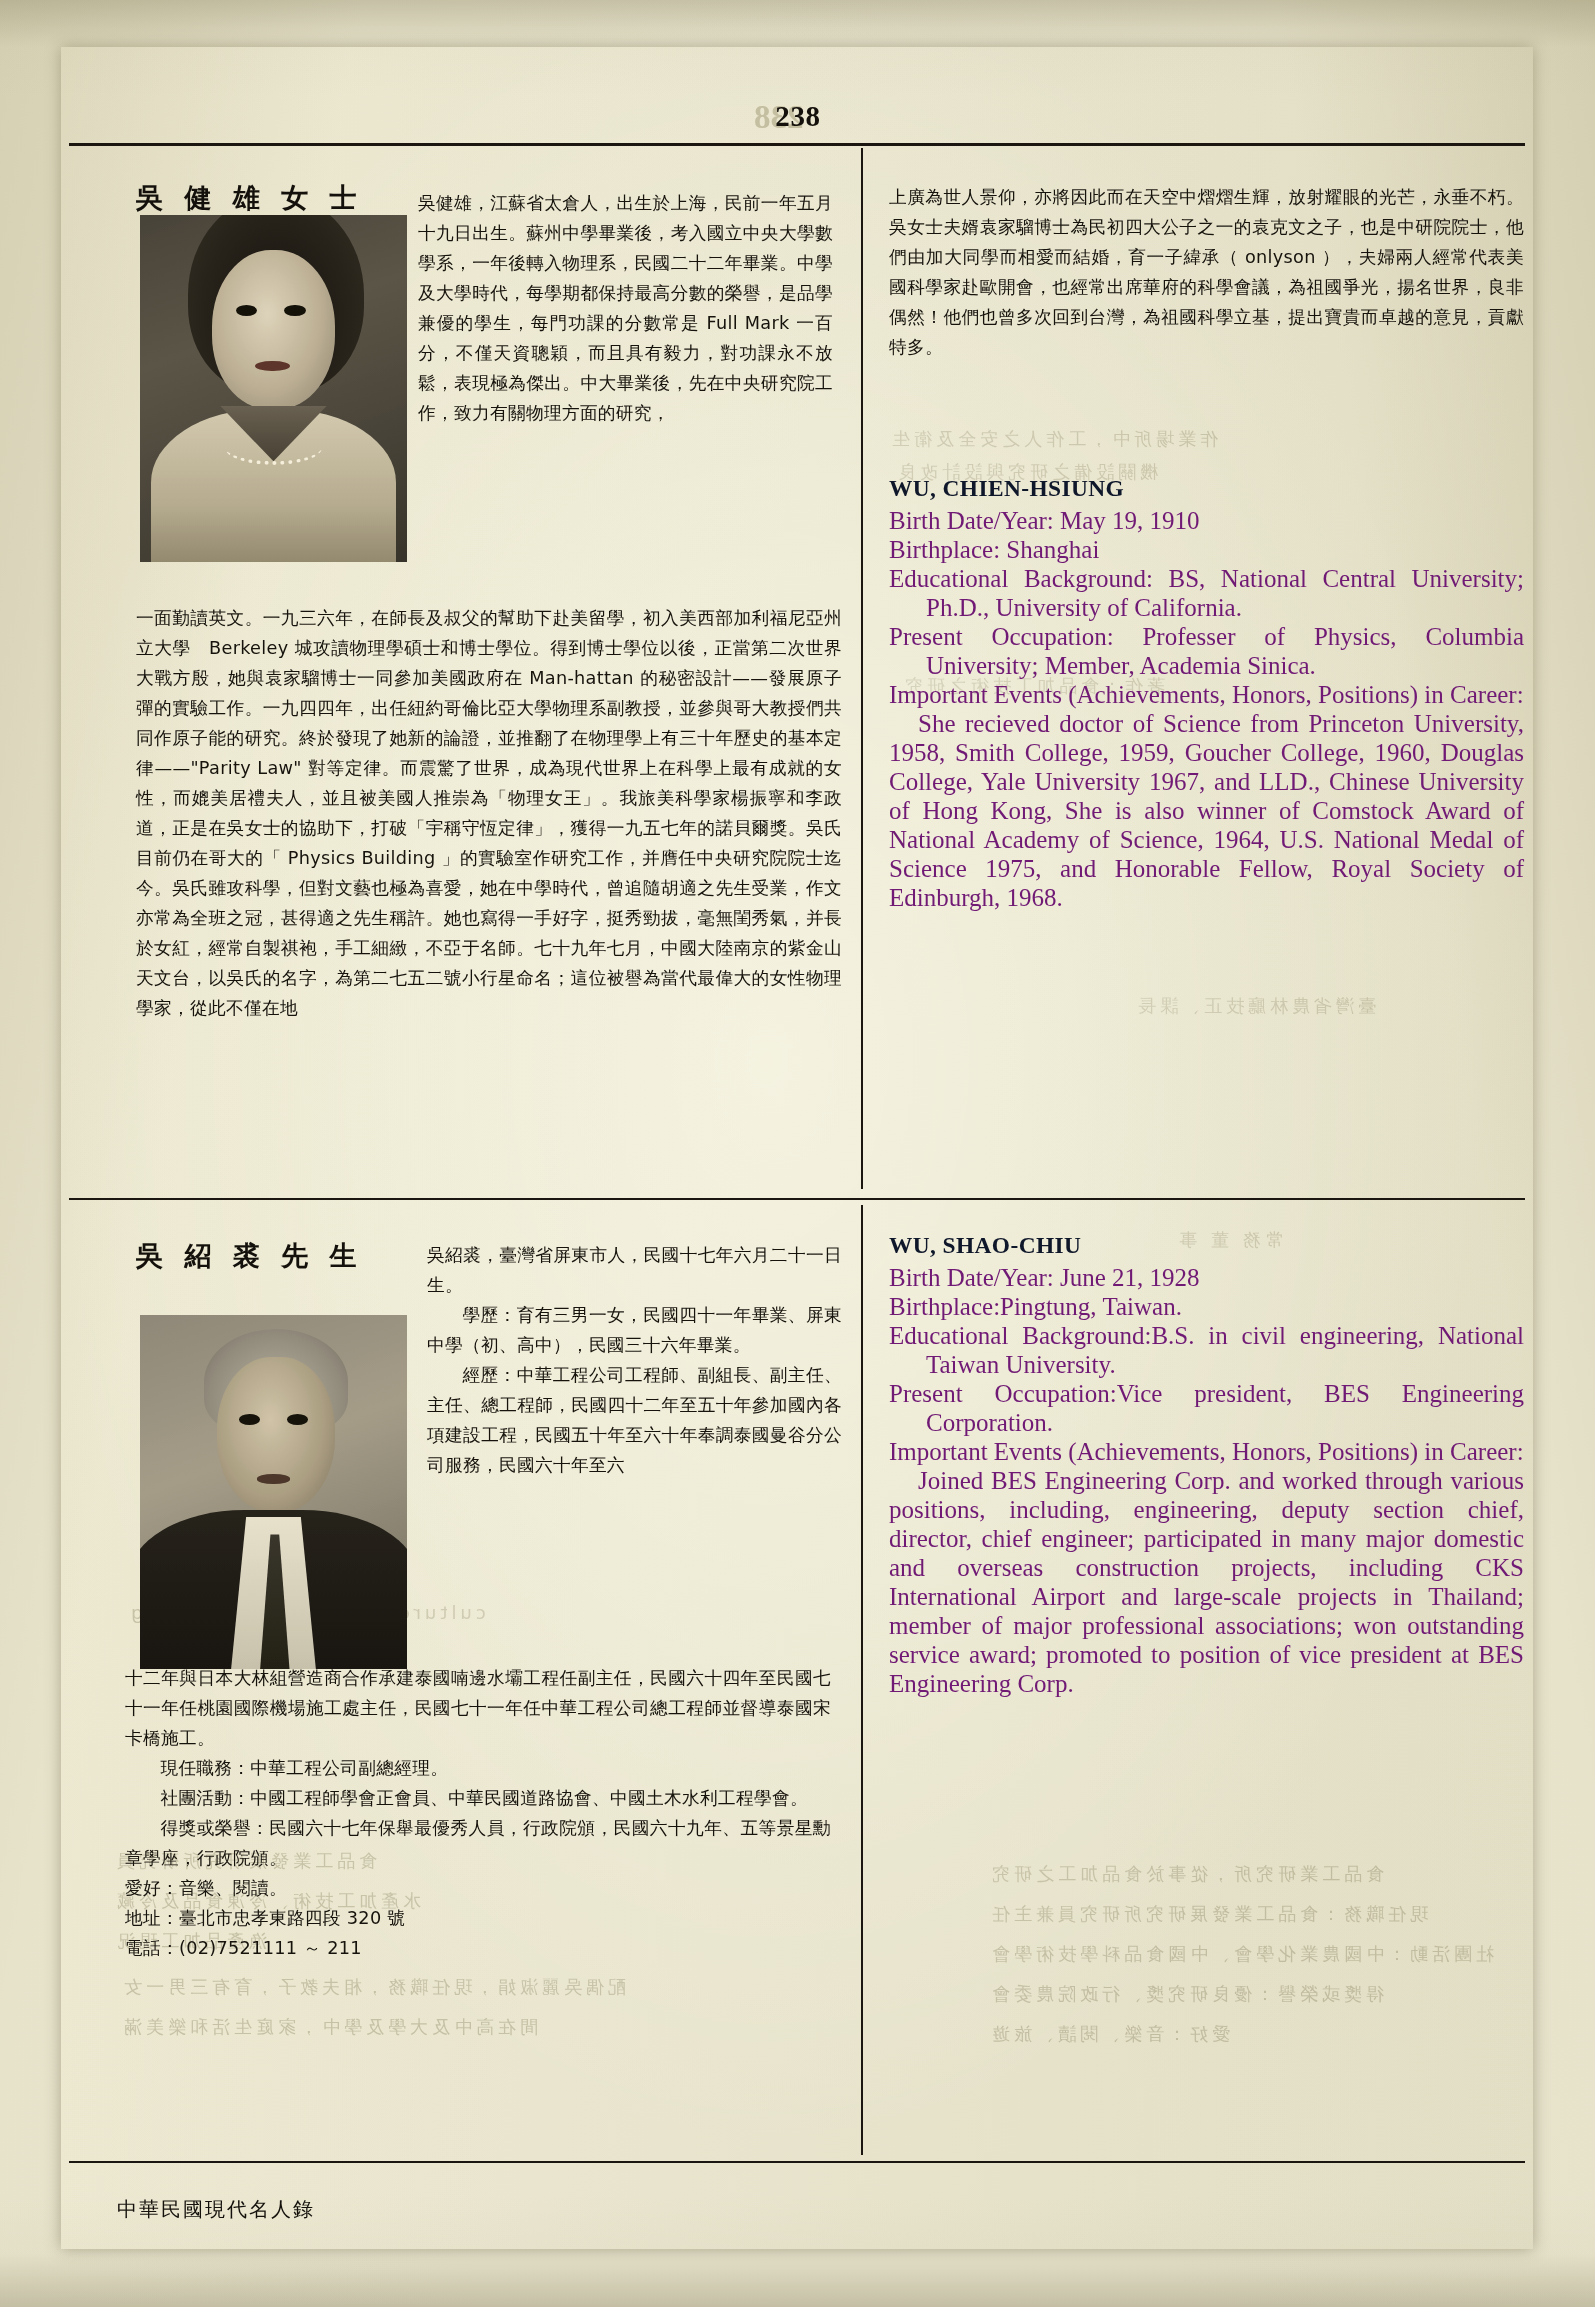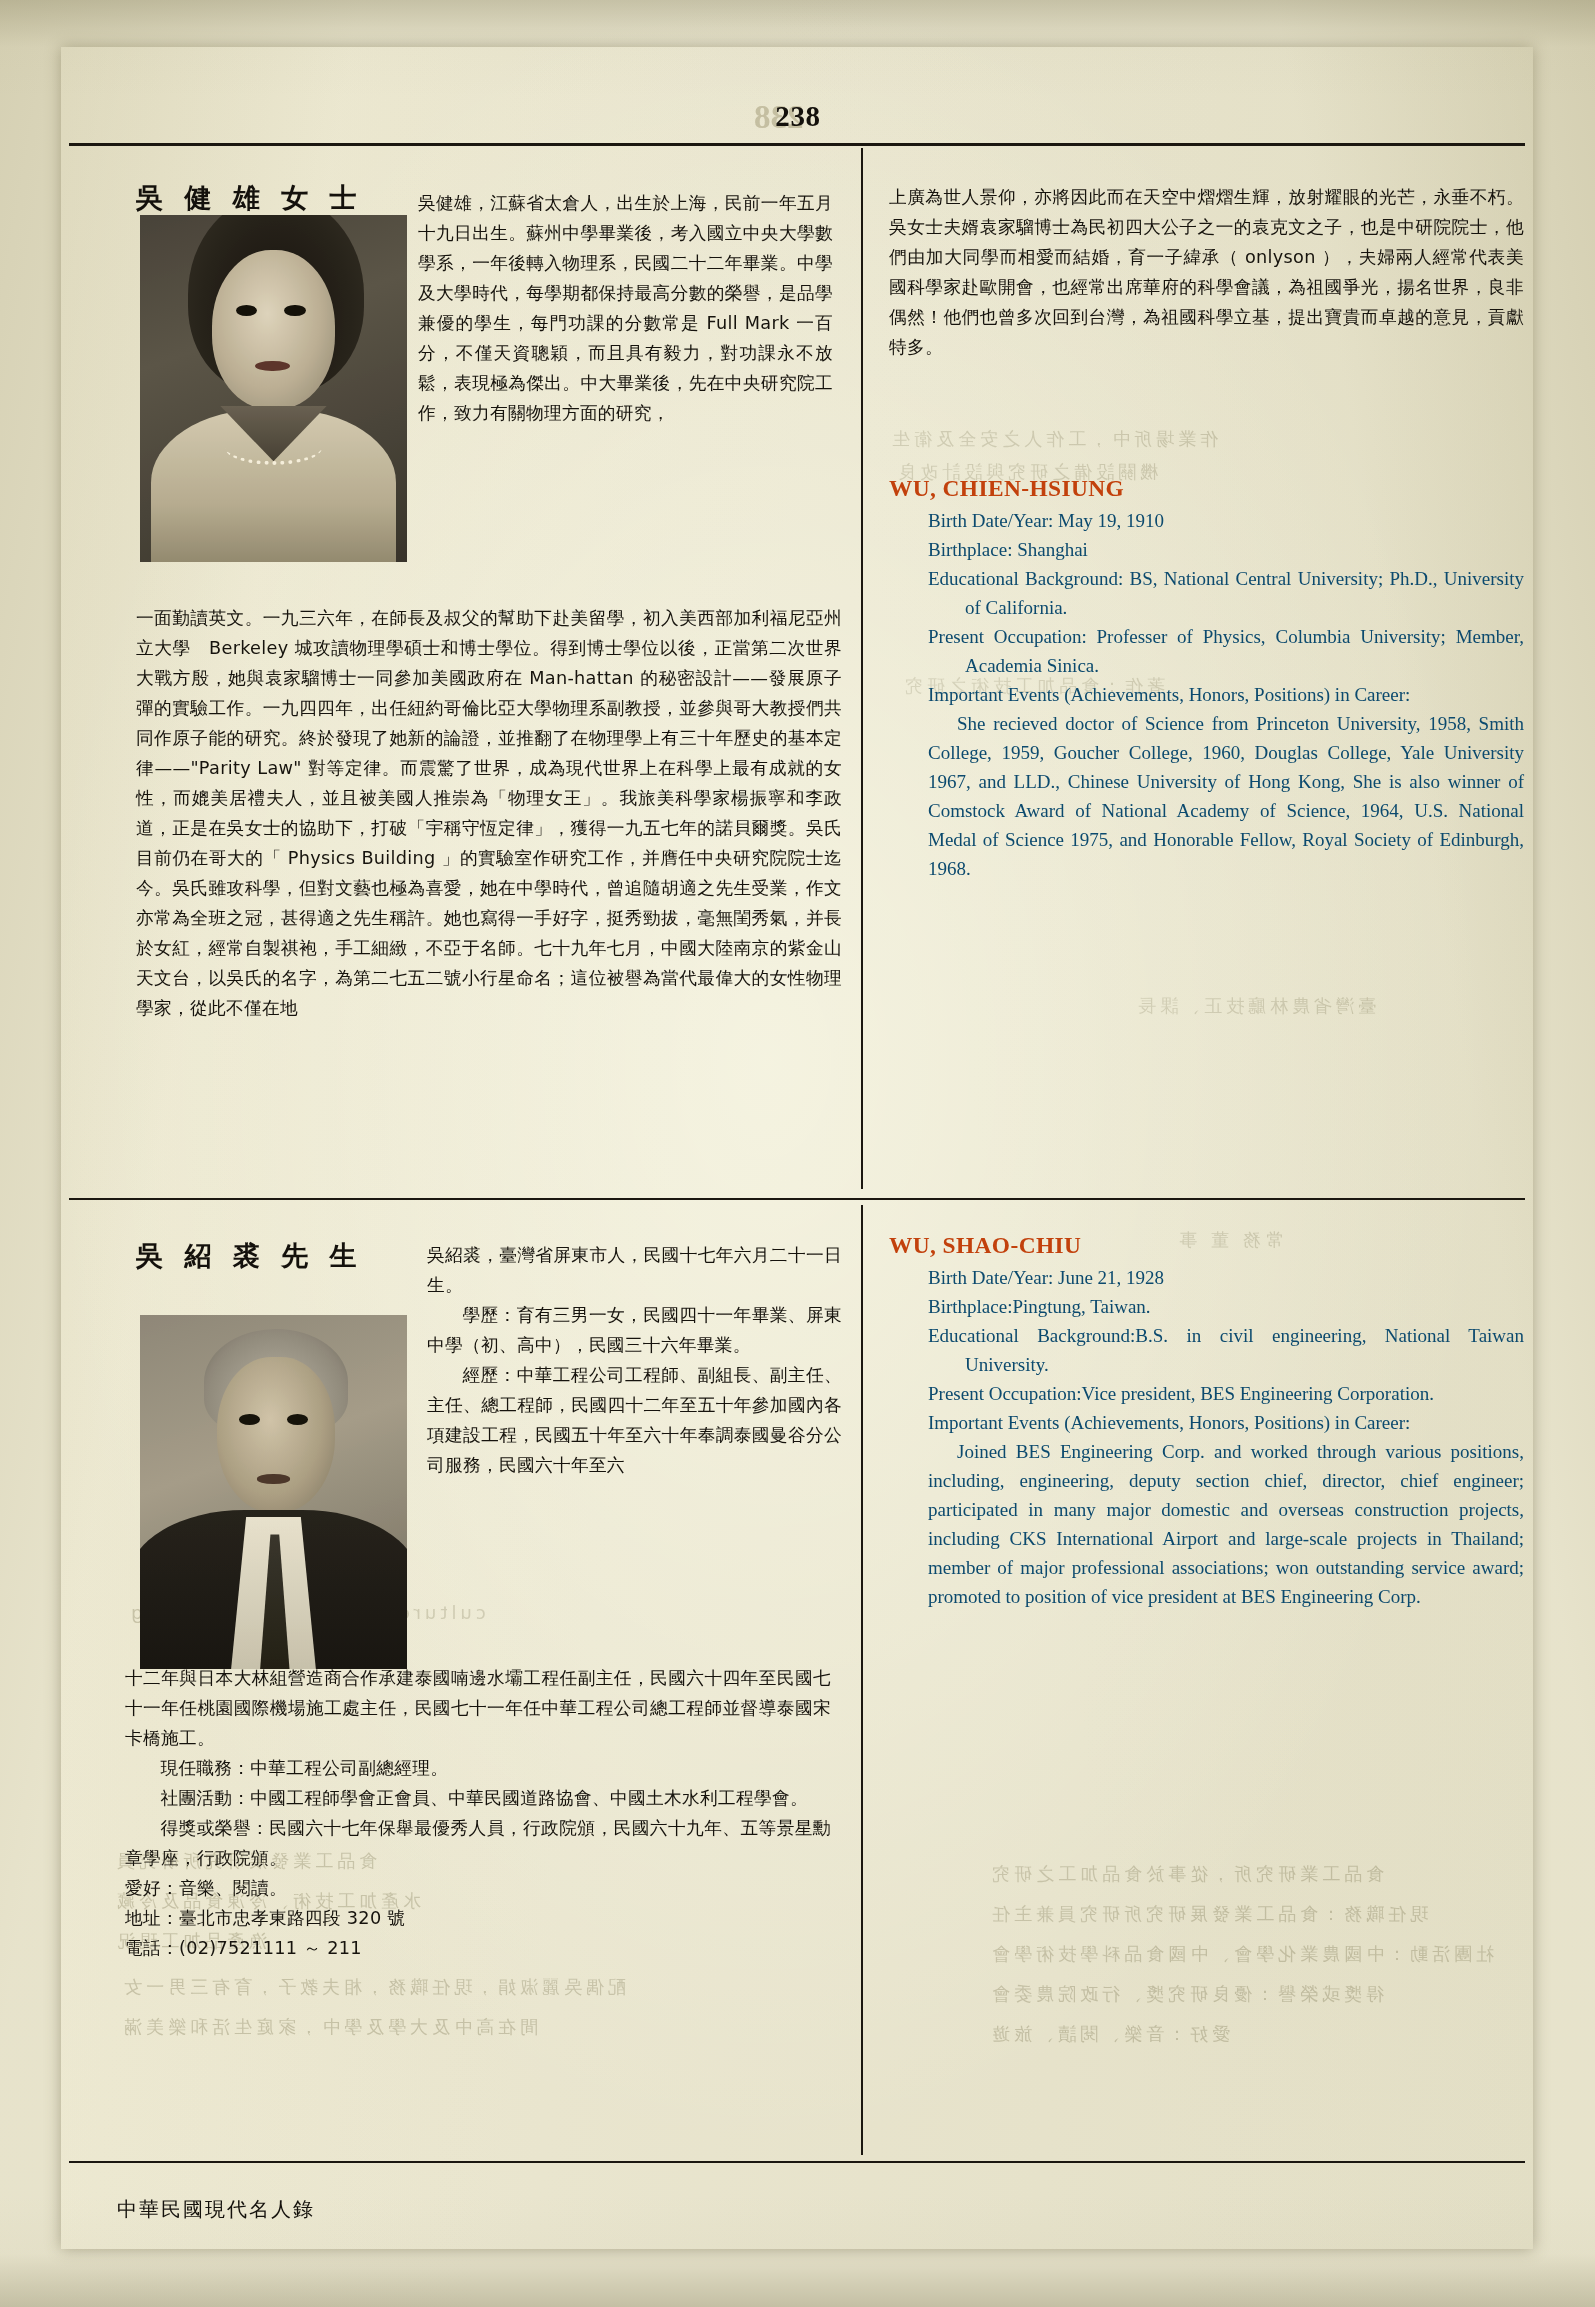--- a/index.html
+++ b/index.html
@@ -185,32 +185,31 @@
     color: #16130d;
     text-align: justify;
     letter-spacing: 0.3px;
   }
   .cn-body p { margin: 0; }
   .indent { text-indent: 2em; }
 
   .en-name {
     font-size: 23.4px;
     font-weight: bold;
-    color: #c2410c;
+    color: #0f172a;
     letter-spacing: 0.4px;
     margin-bottom: 4px;
     font-family: "Liberation Serif", serif;
   }
   .en-body {
     font-family: "Liberation Serif", serif;
-    font-size: 19px;
+    font-size: 25px;
     line-height: 29px;
-    color: #0c4a6e;
+    color: #701a75;
     text-align: justify;
-    margin-left: 39px;
   }
   .en-body p { margin: 0; }
   .hang { padding-left: 37px; text-indent: -37px; }
   .para-indent { text-indent: 29px; }
 
   .footer {
     position: absolute;
     left: 117px;
     top: 2196px;
     font-family: "DejaVu Sans", sans-serif;

